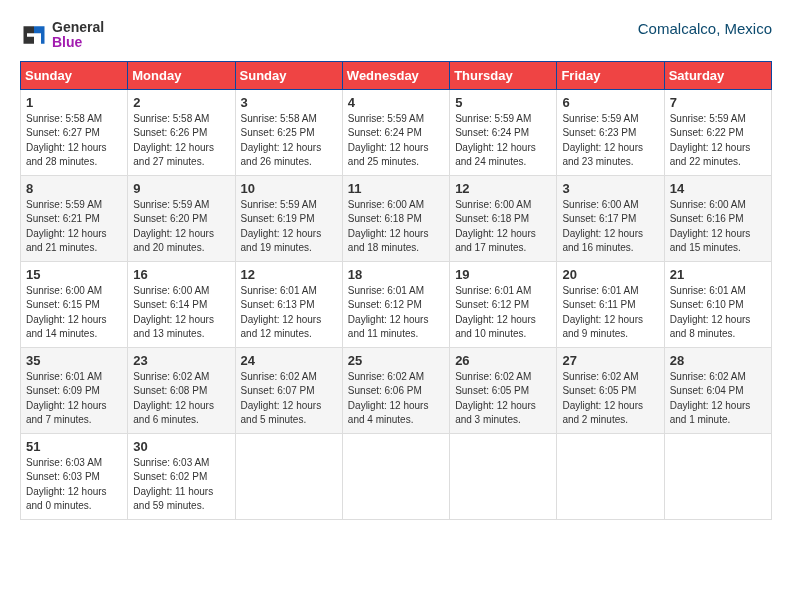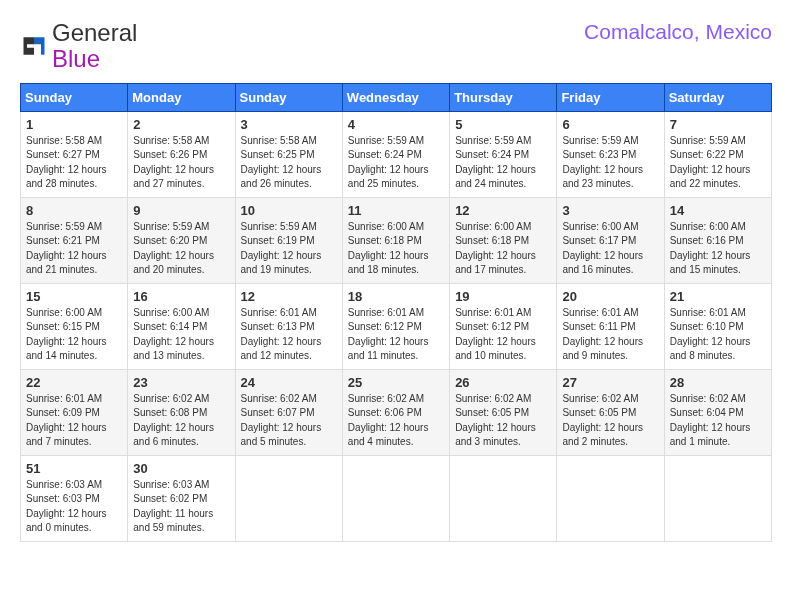--- a/index.html
+++ b/index.html
@@ -14,50 +14,50 @@
       display: flex;
       justify-content: space-between;
       align-items: flex-start;
       margin-bottom: 10px;
     }
     .logo {
       display: flex;
       align-items: center;
     }
     .logo-text {
-      font-size: 24px;
-      font-weight: normal;
+      font-size: 14px;
+      font-weight: bold;
       line-height: 1.1;
     }
     .logo-text .general { color: #333; }
     .logo-text .blue { color: #a21caf; }
     .logo-icon {
       width: 28px;
       height: 28px;
       margin-right: 4px;
     }
     .title-block {
       text-align: right;
     }
     .month-title {
       font-size: 36px;
       font-weight: bold;
       color: #333;
     }
     .location {
-      font-size: 21px;
-      color: #8b5cf6;
+      font-size: 15px;
+      color: #0c4a6e;
     }
     table {
       width: 100%;
       border-collapse: collapse;
       table-layout: fixed;
     }
     thead tr th {
-      background-color: #3b82f6;
+      background-color: #ef4444;
       color: #fff;
       font-size: 13px;
       font-weight: bold;
       padding: 6px 4px;
       text-align: left;
       border: 1px solid #0d47a1;
     }
     tbody tr td {
       vertical-align: top;
       padding: 5px 5px;
@@ -204,21 +204,21 @@
         <span class="day-num">20</span>
         <div class="day-info">Sunrise: 6:01 AM<br>Sunset: 6:11 PM<br>Daylight: 12 hours<br>and 9 minutes.</div>
       </td>
         <td>
         <span class="day-num">21</span>
         <div class="day-info">Sunrise: 6:01 AM<br>Sunset: 6:10 PM<br>Daylight: 12 hours<br>and 8 minutes.</div>
       </td>
       </tr>
       <tr>
         <td>
-        <span class="day-num">22</span>
+        <span class="day-num">35</span>
         <div class="day-info">Sunrise: 6:01 AM<br>Sunset: 6:09 PM<br>Daylight: 12 hours<br>and 7 minutes.</div>
       </td>
         <td>
         <span class="day-num">23</span>
         <div class="day-info">Sunrise: 6:02 AM<br>Sunset: 6:08 PM<br>Daylight: 12 hours<br>and 6 minutes.</div>
       </td>
         <td>
         <span class="day-num">24</span>
         <div class="day-info">Sunrise: 6:02 AM<br>Sunset: 6:07 PM<br>Daylight: 12 hours<br>and 5 minutes.</div>
       </td>

